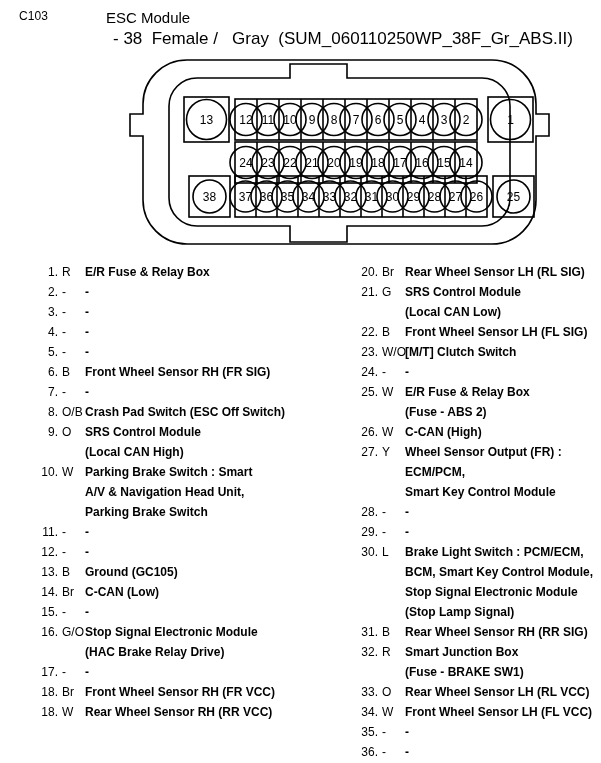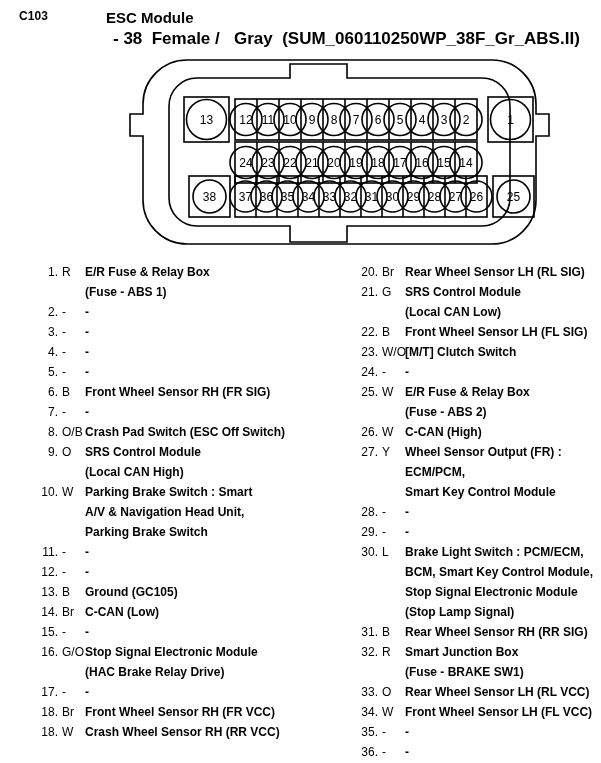--- a/index.html
+++ b/index.html
@@ -17,21 +17,20 @@
     overflow: hidden;
   }
 
   
   #header {
     position: absolute;
     left: 0;
     top: 0;
     width: 601px;
     height: 55px;
-    font-weight: bold;
   }
   #conn-code {
     position: absolute;
     left: 19px;
     top: 9px;
     font-size: 12px;
     letter-spacing: 0.1px;
   }
   #conn-name {
     position: absolute;
@@ -369,23 +368,20 @@
   </svg>
 </div>
 
 <div id="pinlist">
   <div class="pin-col" id="pin-col-left">
       <div class="pin-row">
         <span class="pin-id">1.</span>
         <span class="pin-color">R</span>
         <span class="pin-desc">E/R Fuse &amp; Relay Box</span>
       </div>
-      <div class="pin-row cont-row">
-        <span class="pin-desc">(Fuse - ABS 1)</span>
-      </div>
       <div class="pin-row">
         <span class="pin-id">2.</span>
         <span class="pin-color">-</span>
         <span class="pin-desc">-</span>
       </div>
       <div class="pin-row">
         <span class="pin-id">3.</span>
         <span class="pin-color">-</span>
         <span class="pin-desc">-</span>
       </div>
@@ -472,21 +468,21 @@
         <span class="pin-desc">-</span>
       </div>
       <div class="pin-row">
         <span class="pin-id">18.</span>
         <span class="pin-color">Br</span>
         <span class="pin-desc">Front Wheel Sensor RH (FR VCC)</span>
       </div>
       <div class="pin-row">
         <span class="pin-id">18.</span>
         <span class="pin-color">W</span>
-        <span class="pin-desc">Crash Wheel Sensor RH (RR VCC)</span>
+        <span class="pin-desc">Rear Wheel Sensor RH (RR VCC)</span>
       </div>
     </div>
   <div class="pin-col" id="pin-col-right">
       <div class="pin-row">
         <span class="pin-id">20.</span>
         <span class="pin-color">Br</span>
         <span class="pin-desc">Rear Wheel Sensor LH (RL SIG)</span>
       </div>
       <div class="pin-row">
         <span class="pin-id">21.</span>

